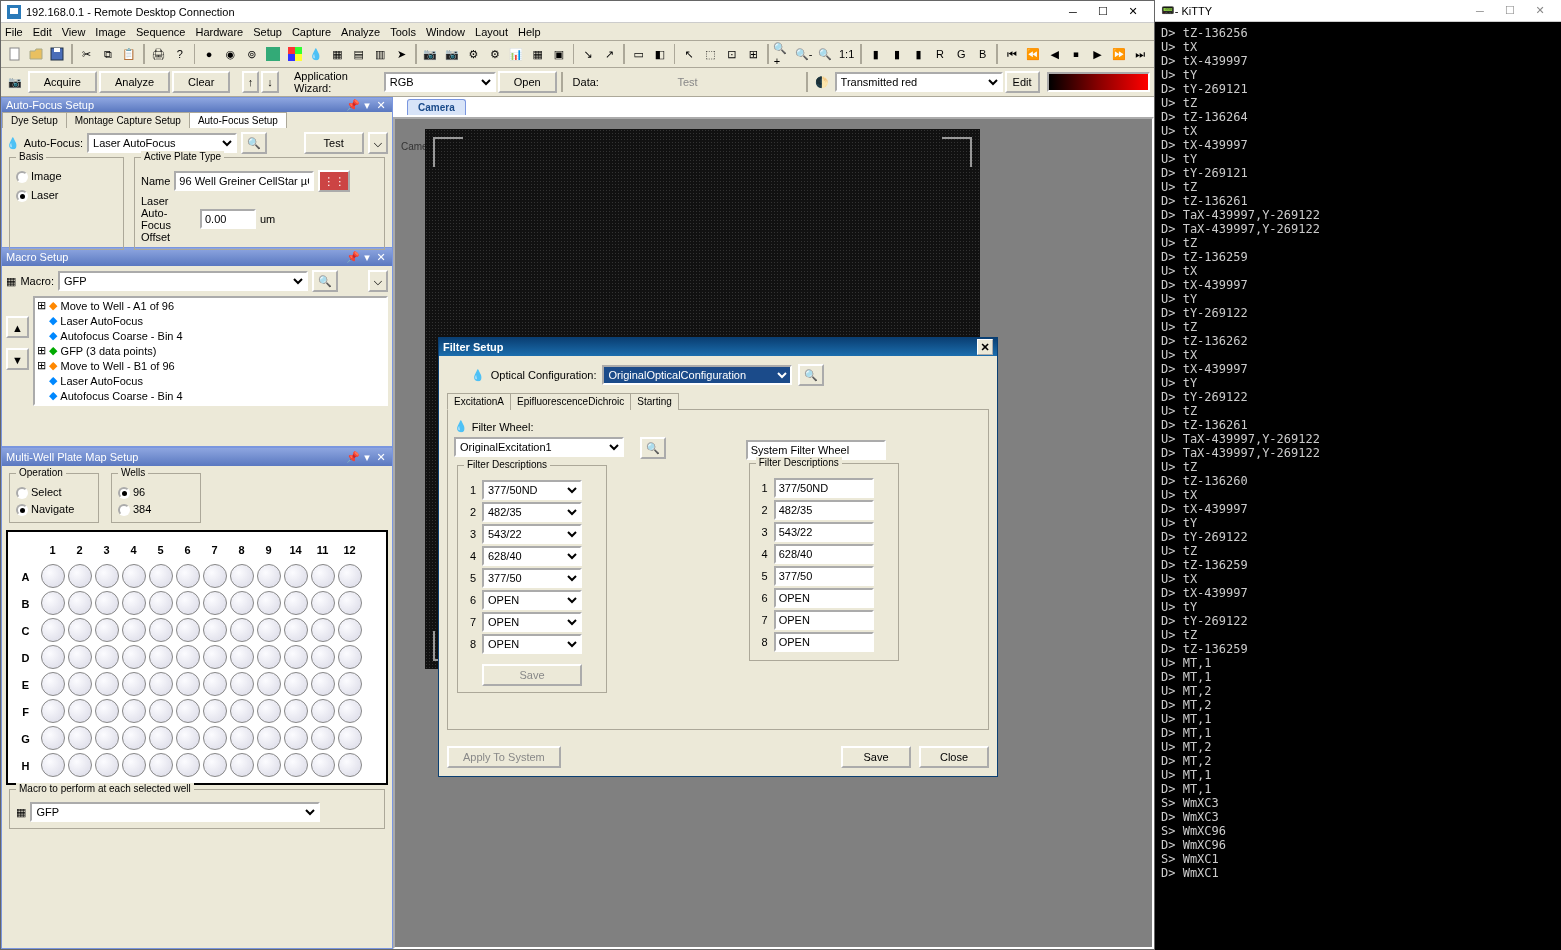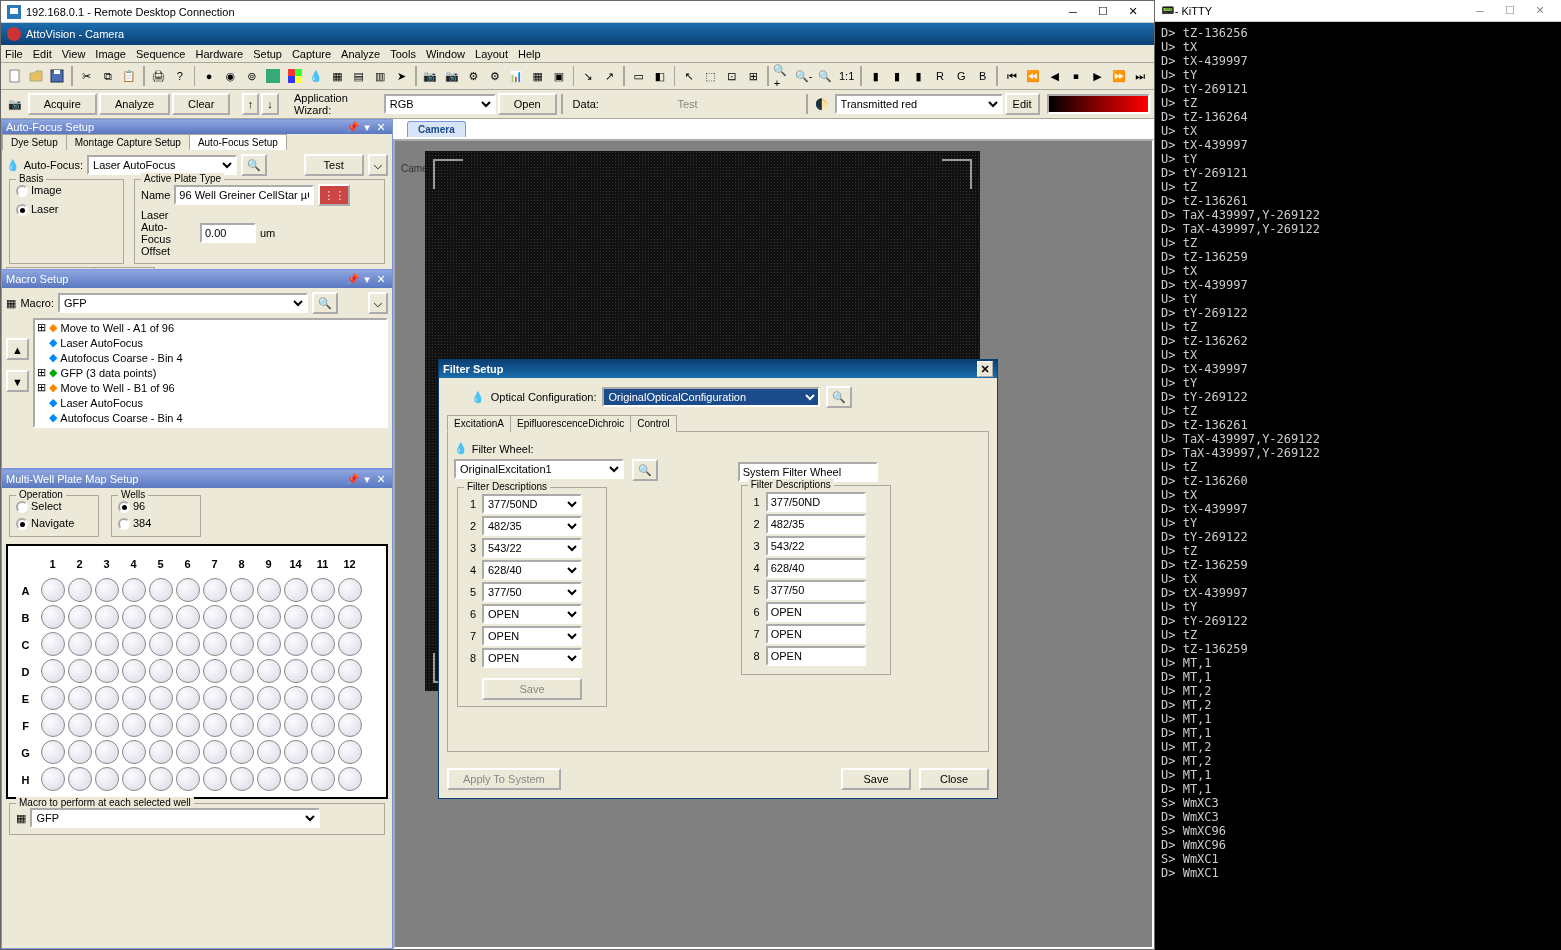--- a/index.html
+++ b/index.html
@@ -41,21 +41,21 @@
 .dock { background:#ece9d8; border:1px solid #7a96df; display:flex; flex-direction:column; }
 .dock-title { background: linear-gradient(#8ea6e0,#5a78c0); color:#fff; height:18px; display:flex; align-items:center; padding:0 4px; font-size:10px; }
 .dock-title .spacer{flex:1;}
 .dock-title .x { width:14px; height:14px; display:inline-flex; align-items:center; justify-content:center; }
 .dock-body { padding: 4px; background:#ece9d8; }
 .tabstrip { display:flex; background:#ece9d8; }
 .tab { border:1px solid #aca899; background:#ece9d8; padding:2px 8px; border-bottom:none; margin-right:-1px; font-size:10px; }
 .tab.active { background:#fff; }
 
 
-.grp { border:1px solid #aca899; padding: 4px 6px 6px 6px; position:relative; margin:3px; }
+.grp { border:1px solid #aca899; padding: 12px 6px 6px 6px; position:relative; margin:3px; }
 .grp-title { position:absolute; top:-7px; left:6px; background:#ece9d8; padding:0 3px; font-size:10px; }
 
 
 .tree { background:#fff; border:2px inset #fff; height:110px; overflow-y:scroll; }
 .tree-item { padding:1px 2px; display:flex; align-items:center; gap:3px; }
 
 
 .plate { background:#fff; border:2px solid #000; padding:4px; }
 .plate table { border-collapse:collapse; }
 .plate td,.plate th { width:27px; height:27px; text-align:center; font-weight:bold; padding:0; }
@@ -118,24 +118,20 @@
             <rect x="3" y="3" width="8" height="6" fill="#fff"></rect>
           </svg>
       </span>
       <span>192.168.0.1 - Remote Desktop Connection</span>
       <span class="spacer"></span>
       <span class="winbtn">─</span>
       <span class="winbtn">☐</span>
       <span class="winbtn">✕</span>
     </div>
 
-    <div class="app-title">
-      <span class="icon-box"></span>
-      <span>AttoVision - Camera</span>
-    </div>
 
     <div class="menubar">
       <span>File</span>
       <span>Edit</span>
       <span>View</span>
       <span>Image</span>
       <span>Sequence</span>
       <span>Hardware</span>
       <span>Setup</span>
       <span>Capture</span>
@@ -585,37 +581,37 @@
         <div class="dlg" style="left:45px;">
           <div class="dlg-title">
             <span>Filter Setup</span>
             <span class="spacer"></span>
             <span class="x">✕</span>
           </div>
           <div class="dlg-body">
             <div style="display:flex;align-items:center;gap:6px;margin-left:24px">
               <span>💧</span>
               <span>Optical Configuration:</span>
-              <select class="select3d" style="width:218px;background:#1b4b8a;color:#fff"><option>OriginalOpticalConfiguration</option></select>
+              <select class="select3d" style="width:190px;background:#1b4b8a;color:#fff"><option>OriginalOpticalConfiguration</option></select>
               <button class="btn3d" style="padding:2px 4px">🔍</button>
             </div>
 
             <div class="dlg-tabs">
               <div class="dlg-tab active">ExcitationA</div>
               <div class="dlg-tab">EpifluorescenceDichroic</div>
-              <div class="dlg-tab">Control</div>
+              <div class="dlg-tab">Starting</div>
             </div>
             <div class="dlg-panel">
 
               <div class="filter-col">
                 <div style="display:flex;align-items:center;gap:4px;margin-bottom:4px">
                   <span>💧</span>
                   <span>Filter Wheel:</span>
                 </div>
-                <div style="display:flex;gap:8px;margin-bottom:6px">
+                <div style="display:flex;gap:16px;margin-bottom:6px">
                   <select class="select3d" style="width:170px"><option>OriginalExcitation1</option></select>
                   <button class="btn3d" style="padding:2px 4px">🔍</button>
                 </div>
                 <div class="grp" style="width:150px">
                   <span class="grp-title">Filter Descriptions</span>
                   <div id="left-filters">
                       <div class="filter-row">
                         <span class="n">1</span>
                         <select class="select3d" style="width:100px"><option>377/50ND</option></select>
                       </div>

